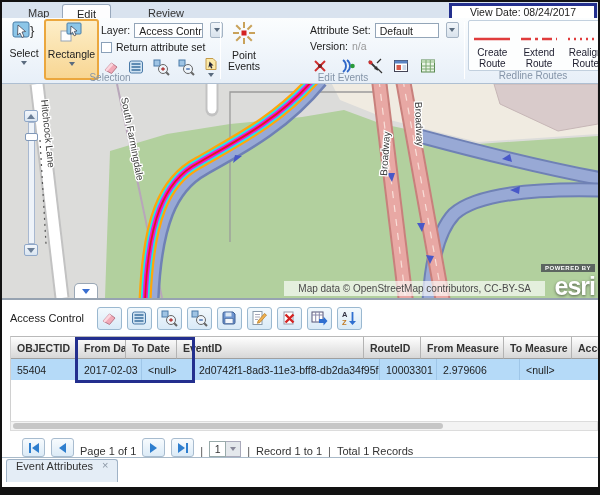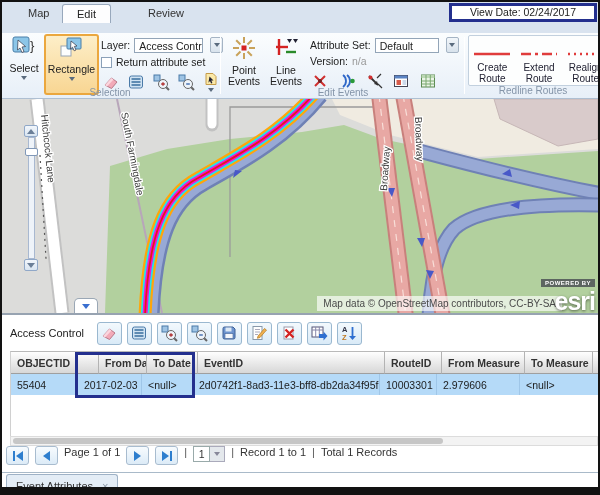--- a/index.html
+++ b/index.html
@@ -2,21 +2,21 @@
 <html><head>
 <meta charset="utf-8">
 <style>
   * { box-sizing: border-box; margin: 0; padding: 0; }
   body { width: 600px; height: 495px; background: #121212; position: relative;
          font-family: "Liberation Sans", sans-serif; overflow: hidden; }
   .frame { position: absolute; left: 2px; top: 2px; width: 596px; height: 485px;
            background: #fff; overflow: hidden; }
 
   
-  .tabbar { height: 31px; background: #d9e3ef; position: relative; }
+  .tabbar { height: 16px; background: #d9e3ef; position: relative; }
   .tab { position: absolute; top: 2px; height: 19px; line-height: 18px; text-align: center;
          font-size: 11px; color: #333; padding: 0 14px; cursor: default; }
   .tab.active { background: #fdfdfe; border: 1px solid #98a8bc; border-bottom: none;
                 border-radius: 3px 3px 0 0; color: #222; }
   .vdate { position: absolute; right: 1px; top: 1px; width: 148px; height: 19px;
            background: #fff; border: 3px solid #232f8e; font-size: 10.5px; color: #222;
            text-align: center; line-height: 13px; }
 
   
   .ribbon { height: 66px; background: linear-gradient(#fbfdfe, #e7eff8);
@@ -52,22 +52,22 @@
            border: 1px solid #90a8c8; border-radius: 2px; display: flex; align-items: center; justify-content: center; }
   .up { width:0;height:0;border-left:4px solid transparent;border-right:4px solid transparent;border-bottom:5px solid #6b7f98; }
   .dn { width:0;height:0;border-left:4px solid transparent;border-right:4px solid transparent;border-top:5px solid #6b7f98; }
   .track { width: 7px; height: 122px; margin: 0 auto; background: #eef3f9; border: 1px solid #a8b8d0; position: relative; }
   .thumb { position: absolute; left: -4px; top: 10px; width: 13px; height: 8px; background: #fff;
            border: 1px solid #8098b8; border-radius: 2px; }
   .collapse { position: absolute; left: 72px; bottom: 0; width: 24px; height: 15px; background: #fff;
               border: 1px solid #9aa7b5; border-bottom: none; border-radius: 5px 5px 0 0;
               display: flex; align-items: center; justify-content: center; }
   .collapse .dn { border-top-color: #3a6fd0; }
-  .attrib { position: absolute; right: 36px; bottom: 2px; background: rgba(255,255,255,.65);
-            font-size: 10px; color: #4a4a4a; padding: 2px 6px; }
+  .attrib { position: absolute; right: 53px; bottom: 2px; background: rgba(255,255,255,.65);
+            font-size: 10px; color: #4a4a4a; padding: 2px 14px; }
   .esri { position: absolute; right: 3px; bottom: 0; text-align: right; }
   .esri .pb { display: inline-block; font-size: 6px; font-weight: bold; color: #fff;
               background: rgba(70,74,80,.8); padding: 1px 4px; letter-spacing: .5px; }
   .esri .br { font-size: 25px; font-weight: bold; color: #fff; line-height: 24px;
               letter-spacing: -1px; text-shadow: 0 1px 3px rgba(0,0,0,.55); }
 
   
   .panel { height: 157px; background: #fff; position: relative; }
   .ptoolbar { height: 36px; display: flex; align-items: center; padding-left: 8px; gap: 5px; }
   .ptitle { font-size: 11px; color: #222; margin-right: 8px; }
@@ -79,56 +79,56 @@
   .hc { height: 22px; border-right: 1px solid #b3b3b3; border-bottom: 1px solid #9f9f9f;
         background: linear-gradient(#fefefe, #d7d7d7); font-size: 10.5px; font-weight: bold;
         color: #333; padding: 5px 0 0 6px; flex: none; white-space: nowrap; overflow: hidden; }
   .dc { height: 21px; background: #b5daf8; font-size: 10.5px; color: #1d1d1d;
         padding: 5px 0 0 6px; border-right: 1px solid #9fc6e8; flex: none; white-space: nowrap; overflow: hidden; }
   .callout { position: absolute; left: 64px; top: 0; width: 120px; height: 46px;
              border: 3px solid #232f8e; pointer-events: none; }
   .hscroll { margin-left: 8px; width: 588px; height: 10px; background: #f3f3f3;
              border: 1px solid #dcdcdc; }
   .hthumb { width: 430px; height: 6px; margin: 1px 0 0 2px; background: #c6c6c6; border-radius: 3px; }
-  .pager { height: 26px; display: flex; align-items: flex-start; gap: 6px; padding-left: 4px;
+  .pager { height: 26px; display: flex; align-items: flex-end; gap: 6px; padding-left: 20px;
            font-size: 11px; color: #333; }
   .pbtn { width: 23px; height: 19px; border: 1px solid #a8bccf; border-radius: 3px;
           background: linear-gradient(#f7fbfe, #dcebf7); display: flex; align-items: center;
           justify-content: center; gap: 1px; flex: none; }
   .tl { width:0;height:0;border-top:5px solid transparent;border-bottom:5px solid transparent;border-right:7px solid #2e7ece; }
   .tr { width:0;height:0;border-top:5px solid transparent;border-bottom:5px solid transparent;border-left:7px solid #2e7ece; }
   .bar { width: 2px; height: 10px; background: #2e7ece; }
   .pgv { width: 17px; height: 16px; border: 1px solid #9aa; background: #fff; text-align: center;
          font-size: 10.5px; padding-top: 1px; }
   .pgd { width: 15px; height: 16px; border: 1px solid #aab; border-left: none; background: #e4e8ec;
          display: flex; align-items: center; justify-content: center; }
   .pgd .caret { margin: 0; border-top-color: #889; }
   .psep { color: #555; }
 
   
   .ftabs { height: 25px; background: #fff; border-top: 1px solid #a9bac9; position: relative; }
   .ftab { position: absolute; left: 4px; top: 1px; height: 23px; padding: 0 9px;
           background: #e4edf6; border: 1px solid #9fb2c6; border-bottom: none;
-          border-radius: 3px 3px 0 0; display: flex; align-items: center; gap: 9px; }
+          border-radius: 3px 3px 0 0; display: flex; align-items: flex-start; gap: 9px; }
   .ftab .tl2 { font-size: 11px; color: #333; }
   .ftab .x { font-size: 11px; color: #8a97a5; line-height: 10px; }
 
   .maplabel { font-size: 10px; fill: #3a3a3a; stroke: #ffffff; stroke-width: 2.6px;
               paint-order: stroke; font-family: "Liberation Sans", sans-serif; }
 </style>
 </head>
 <body>
 
 <div class="frame">
 
   <div class="tabbar">
     <div class="tab" style="left:12px">Map</div>
     <div class="tab active" style="left:60px">Edit</div>
     <div class="tab" style="left:132px">Review</div>
-    <div class="vdate">View Date: 02/24/2017</div>
+    <div class="vdate">View Date: 08/24/2017</div>
   </div>
 
   <div class="ribbon">
 
     <div style="position:absolute;left:0;top:0;width:216px;height:66px">
       <div class="bigbtn" style="left:4px;width:36px;height:58px">
         <span>
           <svg width="26" height="24" viewBox="0 0 26 24">
             <rect x="2" y="2" width="16" height="15" rx="2" fill="#8cc6e8" stroke="#4a7fa8"></rect>
             <path d="M7 5 L14.5 11.5 L11 12 L13 16.5 L11 17.5 L9 13 L6.5 15 Z" fill="#fff" stroke="#334" stroke-width="0.7"></path>
@@ -206,31 +206,20 @@
         <span>
           <svg width="26" height="26" viewBox="0 0 26 26">
             <g stroke="#c9a25a" stroke-width="2">
               <path d="M13 2 V8 M13 18 V24 M2 13 H8 M18 13 H24 M5.2 5.2 L9.5 9.5 M16.5 16.5 L20.8 20.8 M20.8 5.2 L16.5 9.5 M9.5 16.5 L5.2 20.8"></path>
             </g>
             <rect x="10.5" y="10.5" width="5" height="5" fill="#d42222"></rect>
           </svg>
         </span>
         <div class="lbl">Point Events</div>
       </div>
-      <div class="bigbtn" style="left:42px;width:40px;height:56px">
-        <span>
-          <svg width="26" height="26" viewBox="0 0 26 26">
-            <path d="M6 4 V20" stroke="#d42222" stroke-width="2.4"></path>
-            <path d="M3 12 H15" stroke="#d42222" stroke-width="2.4"></path>
-            <path d="M13 17 H23" stroke="#2a8a2a" stroke-width="2.4"></path>
-            <path d="M14 4 h5 l-2.5 4 Z M20 4 h5 l-2.5 4 Z" fill="#223"></path>
-          </svg>
-        </span>
-        <div class="lbl">Line Events</div>
-      </div>
       <div class="fieldrow" style="left:86px;top:4px">
         <span>Attribute Set:</span>
         <span class="combo" style="width:64px">Default</span>
         <span class="ddbtn">
             <span class="caret"></span>
           </span>
       </div>
       <div class="fieldrow" style="left:86px;top:22px">
         <span>Version:</span>
         <span class="muted">n/a</span>
@@ -449,21 +438,21 @@
             <text x="2" y="8" font-size="7.5" font-weight="bold" fill="#334" font-family="Liberation Sans,sans-serif">A</text>
             <text x="2" y="16" font-size="7.5" font-weight="bold" fill="#c07820" font-family="Liberation Sans,sans-serif">Z</text>
             <path d="M12.5 3 V13" stroke="#2f6fd0" stroke-width="1.8"></path>
             <path d="M12.5 16 l-3.5 -4 h7 Z" fill="#2f6fd0"></path>
           </svg>
       </span>
     </div>
 
     <div class="tbl">
       <div class="hrow">
-        <div class="hc" style="width:88px">OBJECTID</div>
+        <div class="hc" style="width:67px">OBJECTID</div>
         <div class="hc" style="width:48px">From Date</div>
         <div class="hc" style="width:51px">To Date</div>
         <div class="hc" style="width:187px">EventID</div>
         <div class="hc" style="width:57px">RouteID</div>
         <div class="hc" style="width:83px">From Measure</div>
         <div class="hc" style="width:68px">To Measure</div>
         <div class="hc" style="width:80px">Access</div>
       </div>
       <div class="drow">
         <div class="dc" style="width:67px">55404</div>

